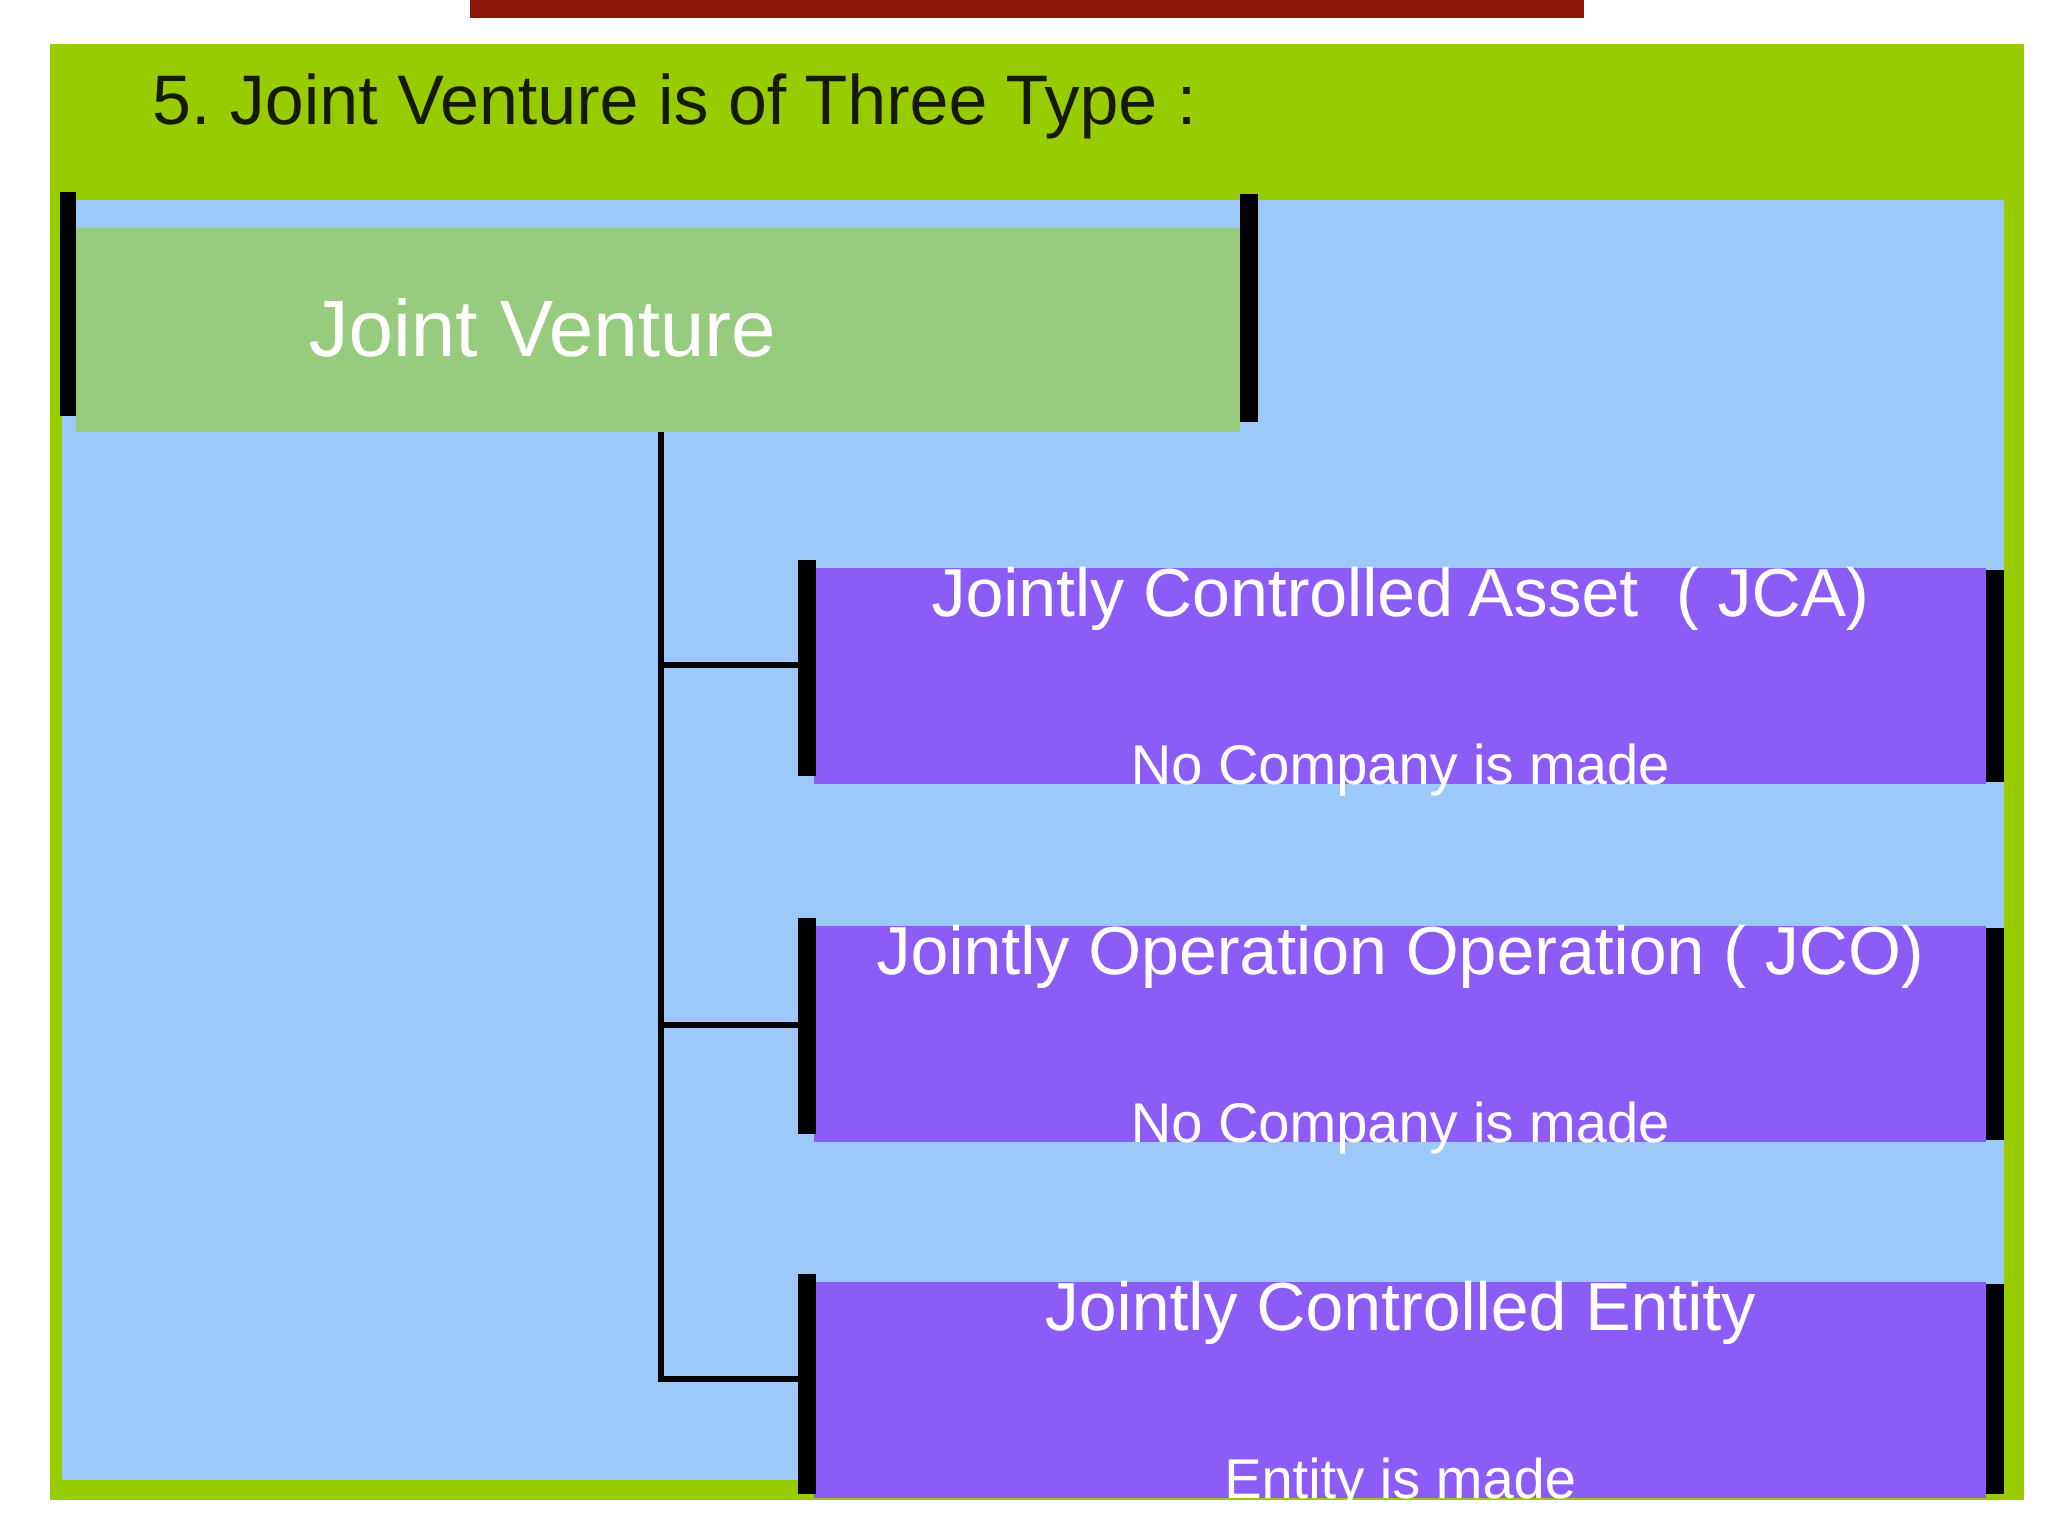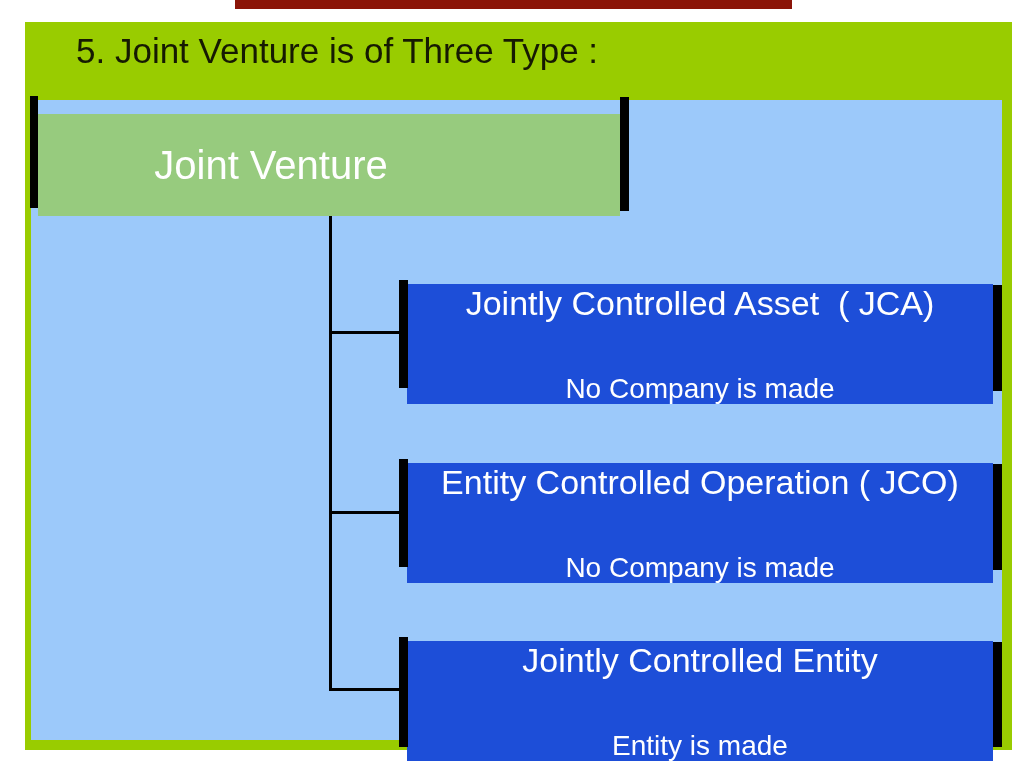--- a/index.html
+++ b/index.html
@@ -50,22 +50,22 @@
   }
 
   
   .edge-bar { background: #000000; }
 
   
   .connector { background: #000000; }
 
   
   .child-node {
-    width: 586px; height: 120px; left: 407px;
-    background: #1d4ed8;
+    width: 586px; height: 108px; left: 407px;
+    background: #8b5cf6;
     display: flex; flex-direction: column;
     align-items: center; justify-content: center;
     color: #FFFFFF;
   }
   .child-title { font-size: 34px; line-height: 1.25; white-space: pre; }
   .child-sub   { font-size: 28px; line-height: 1.2;  white-space: pre; margin-top: 48px; }
 
   .jca { top: 284px; }
   .jco { top: 463px; }
   .jce { top: 641px; }
@@ -94,21 +94,21 @@
 <div class="abs edge-bar" style="left:620px; top:97px; width:9px; height:114px;"></div>
 
 <div class="abs child-node jca">
   <div class="child-title">Jointly Controlled Asset  ( JCA)</div>
   <div class="child-sub">No Company is made</div>
 </div>
 <div class="abs edge-bar" style="left:399px; top:280px; width:9px; height:108px;"></div>
 <div class="abs edge-bar" style="left:993px; top:285px; width:9px; height:106px;"></div>
 
 <div class="abs child-node jco">
-  <div class="child-title">Entity Controlled Operation ( JCO)</div>
+  <div class="child-title">Jointly Operation Operation ( JCO)</div>
   <div class="child-sub">No Company is made</div>
 </div>
 <div class="abs edge-bar" style="left:399px; top:459px; width:9px; height:108px;"></div>
 <div class="abs edge-bar" style="left:993px; top:464px; width:9px; height:106px;"></div>
 
 <div class="abs child-node jce">
   <div class="child-title">Jointly Controlled Entity</div>
   <div class="child-sub">Entity is made</div>
 </div>
 <div class="abs edge-bar" style="left:399px; top:637px; width:9px; height:110px;"></div>

